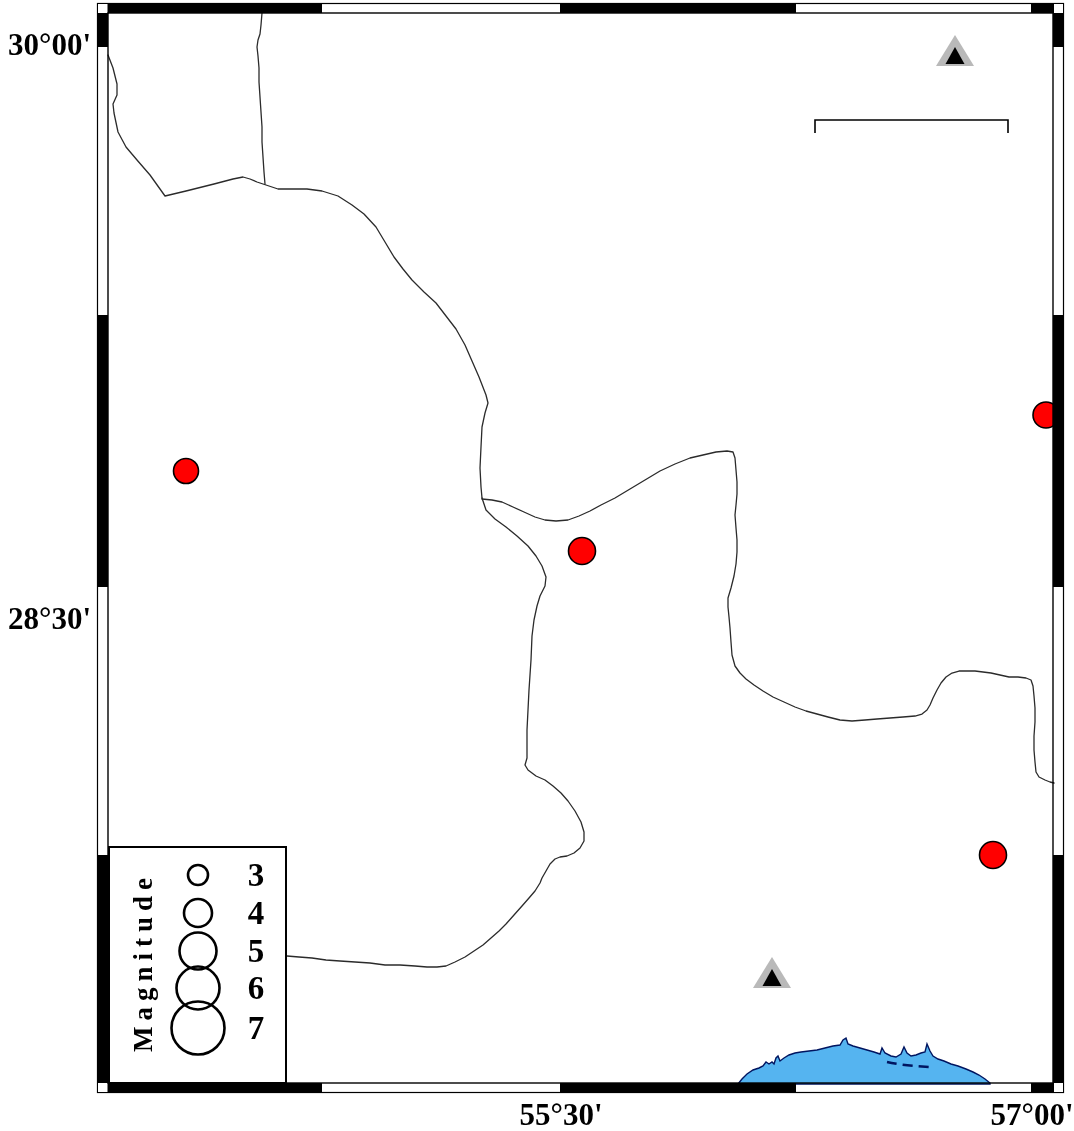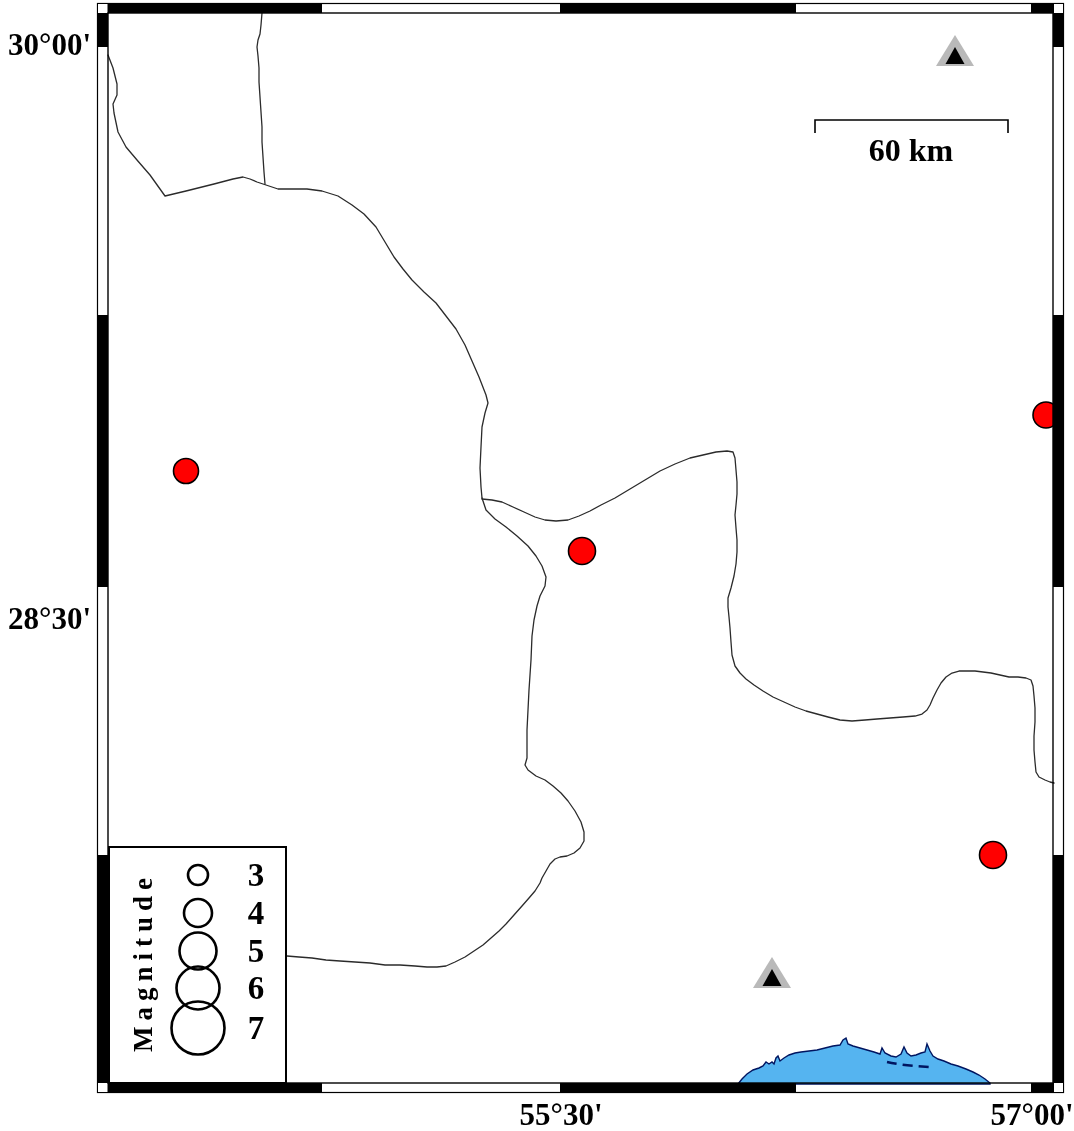--- a/index.html
+++ b/index.html
@@ -104,21 +104,20 @@
 
       <rect x="108" y="13" width="945" height="1070" fill="none" stroke="#000" stroke-width="1.4"></rect>
     </g>
   </svg>
 
   <div class="coord-label lat-label" id="lat-label-0">30°00'</div>
   <div class="coord-label lat-label" id="lat-label-1">28°30'</div>
   <div class="coord-label lon-label" id="lon-label-0">55°30'</div>
   <div class="coord-label lon-label" id="lon-label-1">57°00'</div>
 
-  <div id="scalebar-label">60 km</div>
 
   <div id="legend-title">Magnitude</div>
   <div class="legend-num" id="legend-num-0">3</div>
   <div class="legend-num" id="legend-num-1">4</div>
   <div class="legend-num" id="legend-num-2">5</div>
   <div class="legend-num" id="legend-num-3">6</div>
   <div class="legend-num" id="legend-num-4">7</div>
 </div>
 
 </body></html>

